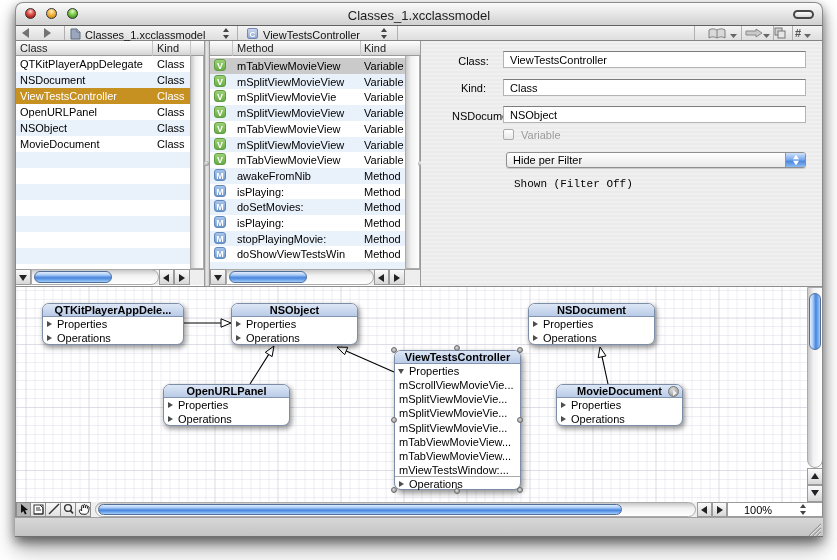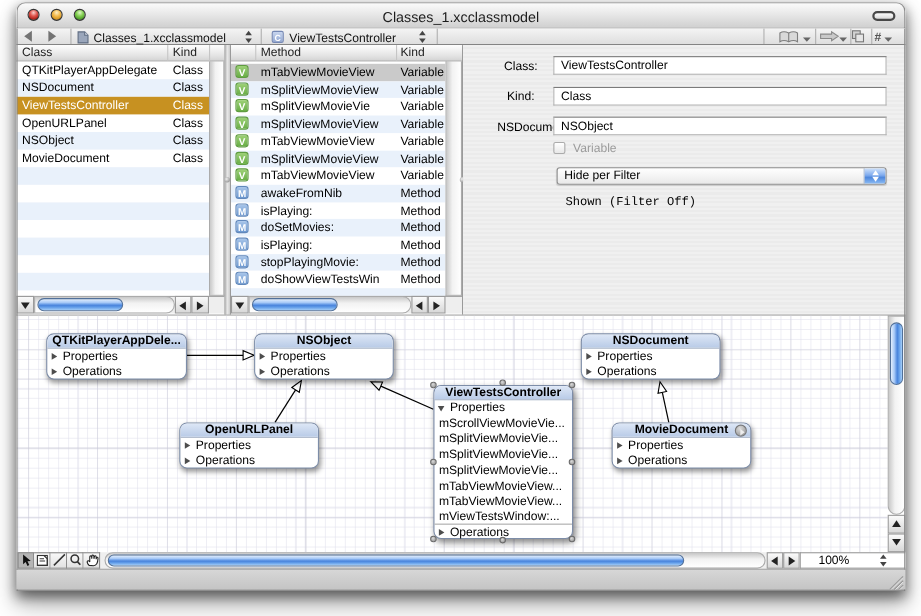--- a/index.html
+++ b/index.html
@@ -313,21 +313,21 @@
     </g>
     <g stroke="#000" stroke-width="1" fill="#fff">
       <path d="M216 36 L206 31.8 L206 40.2 Z"></path>
       <path d="M259 59 L257.1 69.6 L250.3 65.3 Z"></path>
       <path d="M322 60 L332.8 60.3 L329.6 67.7 Z"></path>
       <path d="M585 60 L591 68.9 L583.2 70.6 Z"></path>
     </g>
   </svg>
   <div id="cbx">
 
-    <div class="cbox" style="left:27px; top:16px; width:128px; height:42px;">
+    <div class="cbox" style="left:27px; top:16px; width:142px; height:42px;">
       <div class="hd">QTKitPlayerAppDele...</div>
       <div class="crow">Properties</div>
       <div class="crow">Operations</div>
     </div>
 
     <div class="cbox" style="left:216px; top:16px; width:127px; height:42px;">
       <div class="hd">NSObject</div>
       <div class="crow">Properties</div>
       <div class="crow">Operations</div>
     </div>

